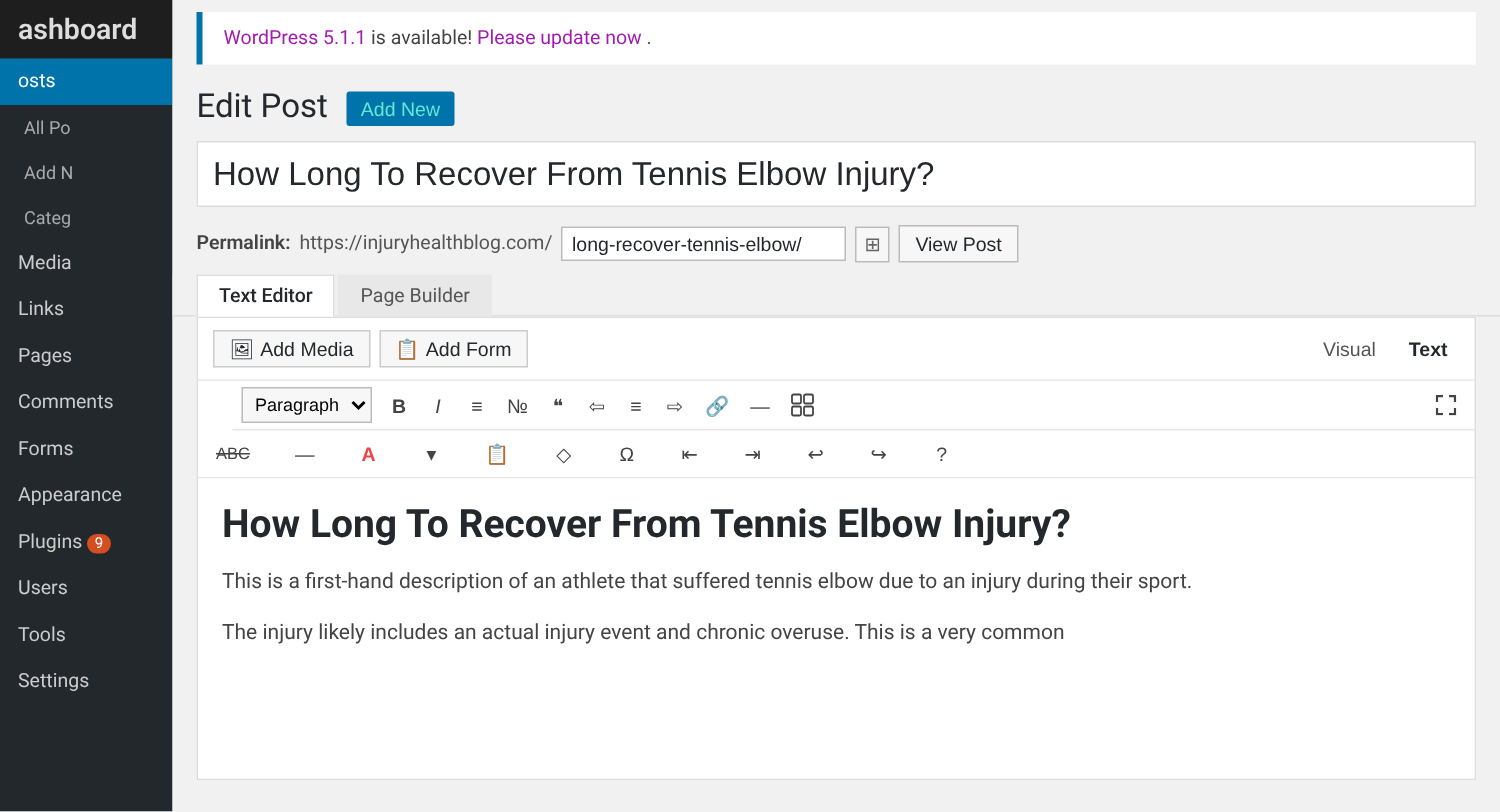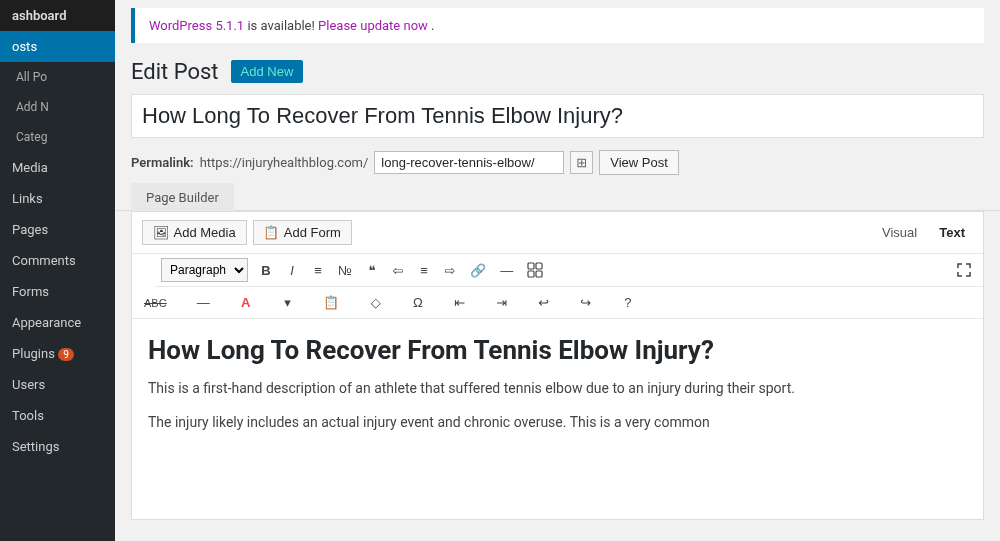--- a/index.html
+++ b/index.html
@@ -13,21 +13,21 @@
       flex-shrink: 0;
       display: flex;
       flex-direction: column;
       height: 100%;
       overflow: hidden;
     }
     .sidebar-top {
       background: #1e1e1e;
       padding: 8px 12px;
       color: #ddd;
-      font-size: 13px;
+      font-size: 19px;
       font-weight: 600;
     }
     .sidebar-item {
       padding: 8px 12px;
       color: #ccc;
       cursor: pointer;
       font-size: 13px;
       white-space: nowrap;
     }
     .sidebar-item.active {
@@ -55,21 +55,21 @@
       padding: 10px 14px;
       margin: 8px 16px 8px 16px;
       font-size: 13px;
       color: #444;
     }
     .update-notice a { color: #a21caf; text-decoration: none; }
 
     
     .page-header {
       display: flex;
-      align-items: center;
+      align-items: flex-end;
       gap: 12px;
       padding: 8px 16px 10px 16px;
     }
     .page-title {
       font-size: 22px;
       font-weight: 400;
       color: #23282d;
     }
     .add-new-btn {
       background: #0073aa;
@@ -329,20 +329,21 @@
 
   <div class="permalink-row">
     <span class="permalink-label">Permalink:</span>
     <span class="permalink-base">https://injuryhealthblog.com/</span>
     <input type="text" class="permalink-slug" value="long-recover-tennis-elbow/" style="">
     <span class="permalink-edit-icon">⊞</span>
     <button class="view-post-btn">View Post</button>
   </div>
 
   <div class="editor-tabs">
+    <div class="editor-tab active">Text Editor</div>
     <div class="editor-tab">Page Builder</div>
   </div>
 
   <div class="editor-area">
 
     <div class="media-row">
       <div class="media-row-left">
         <button class="media-btn">
           <span>🖼</span>
           <span>Add Media</span>

